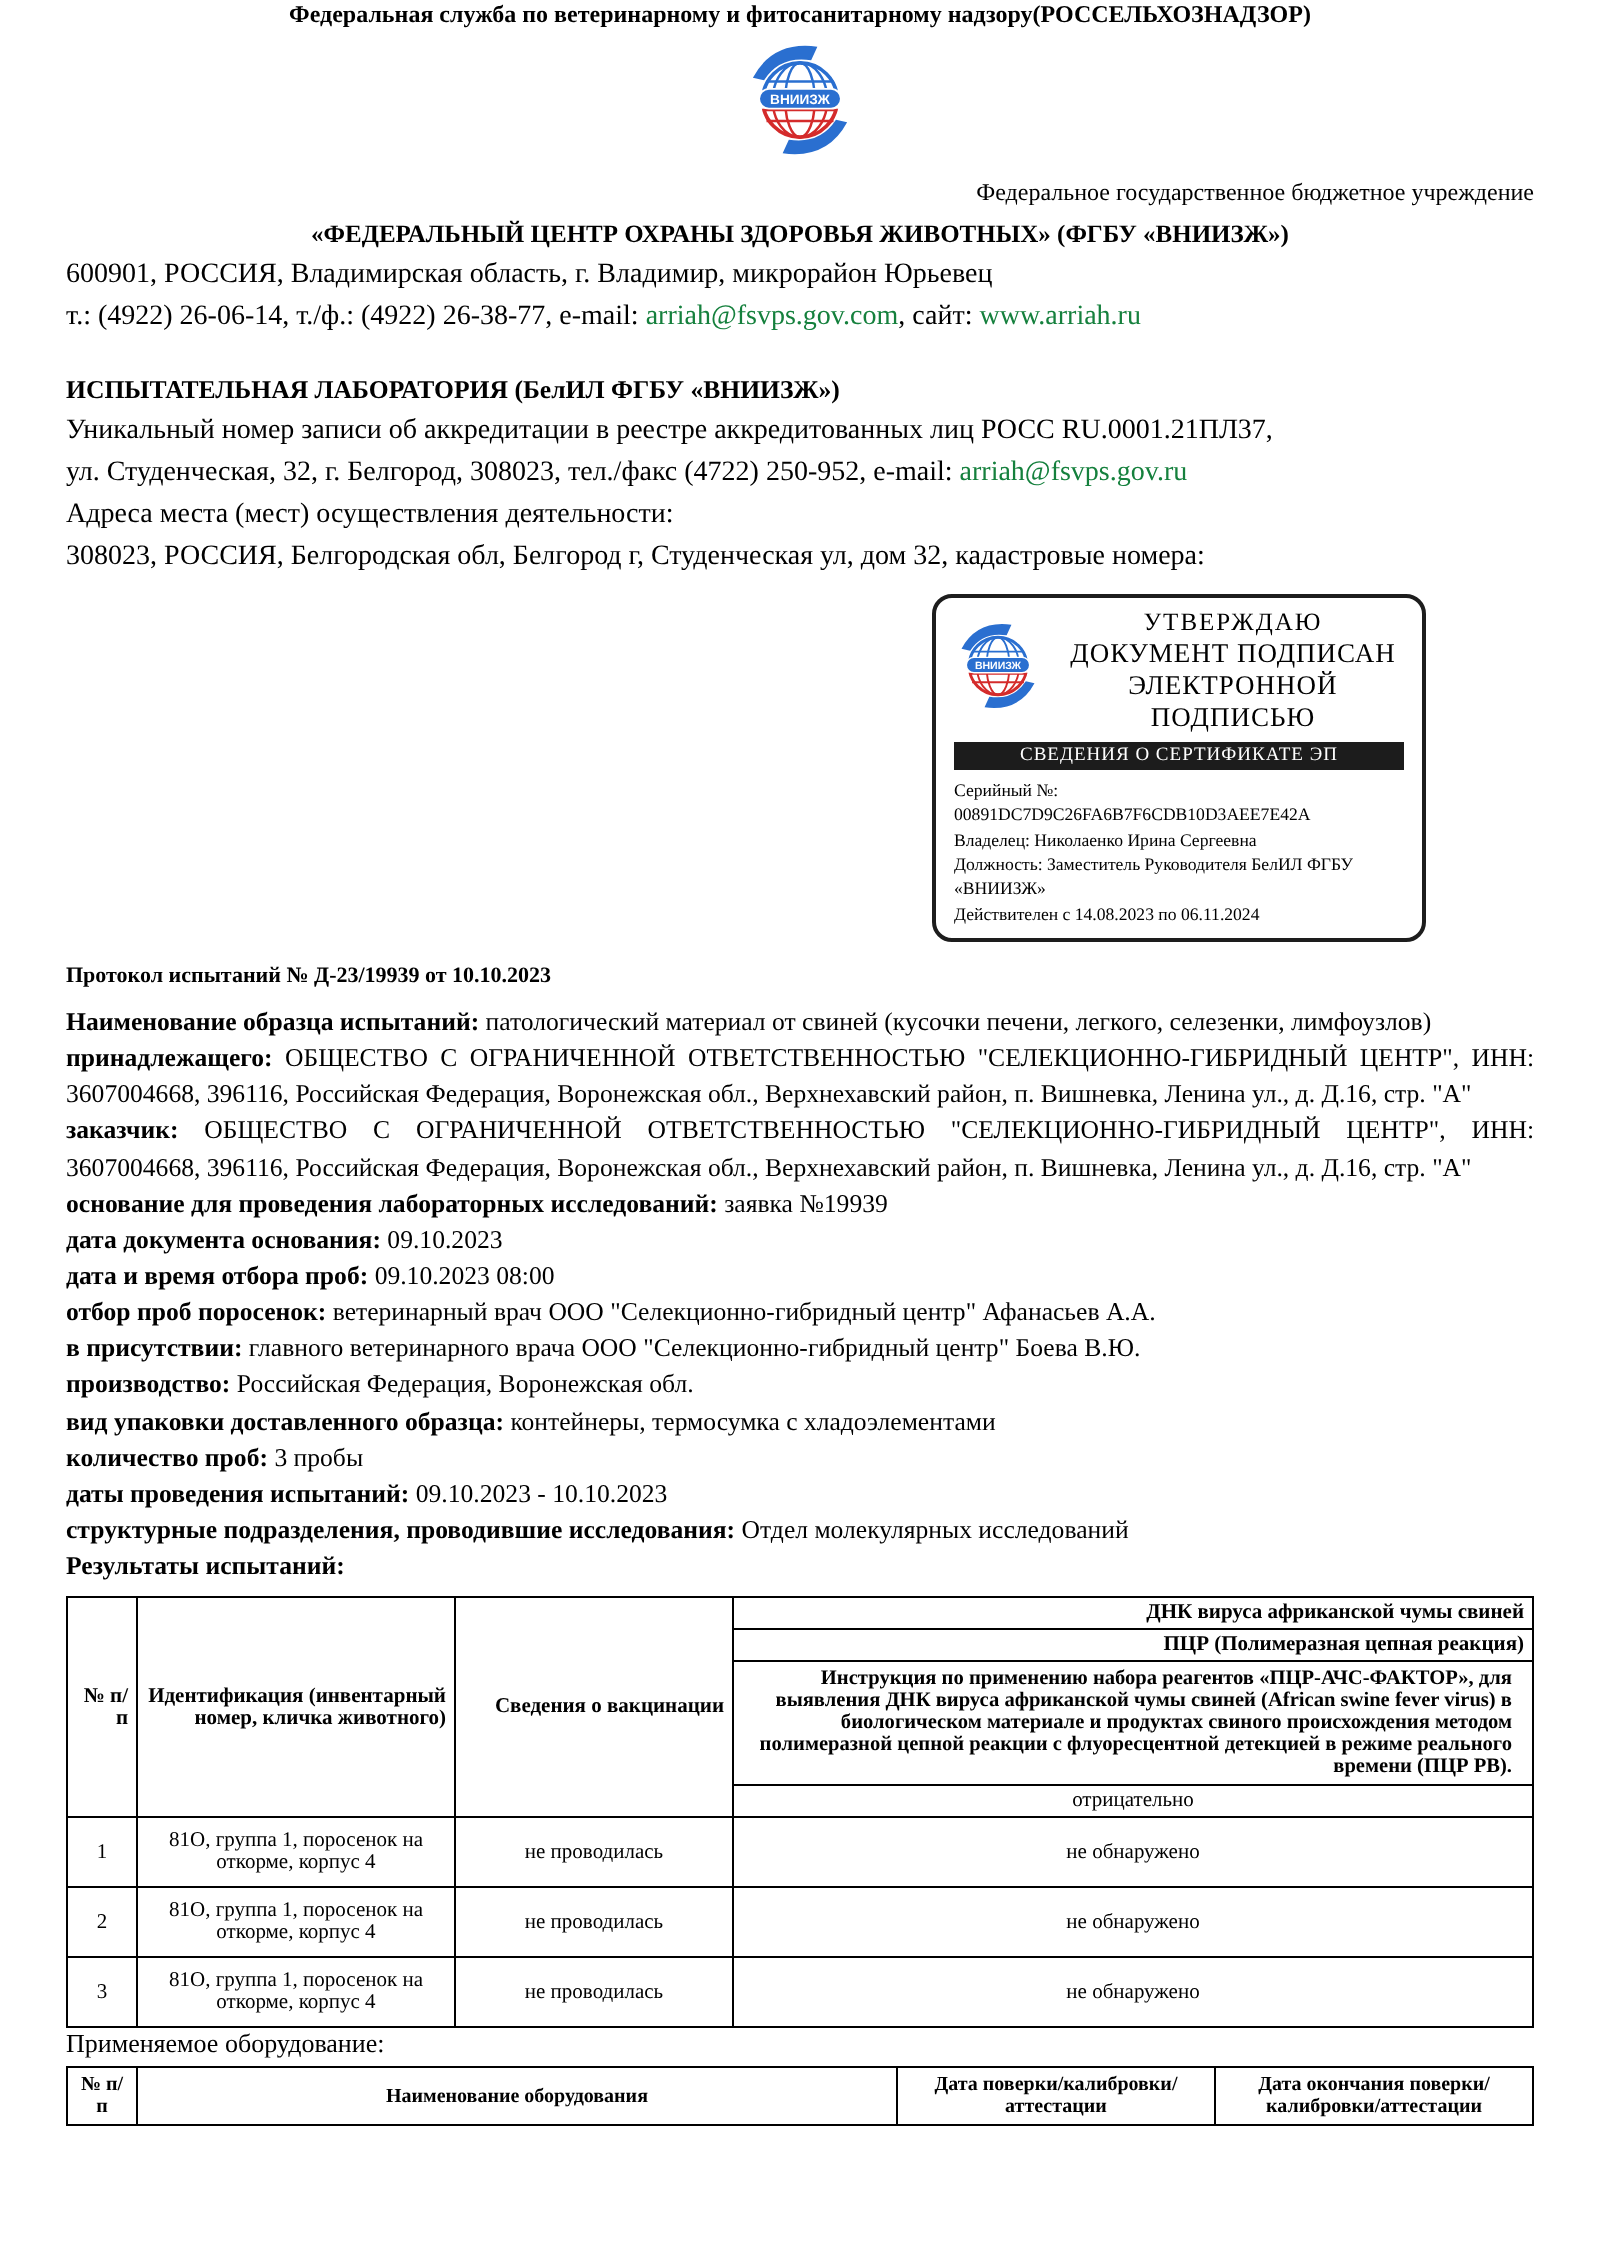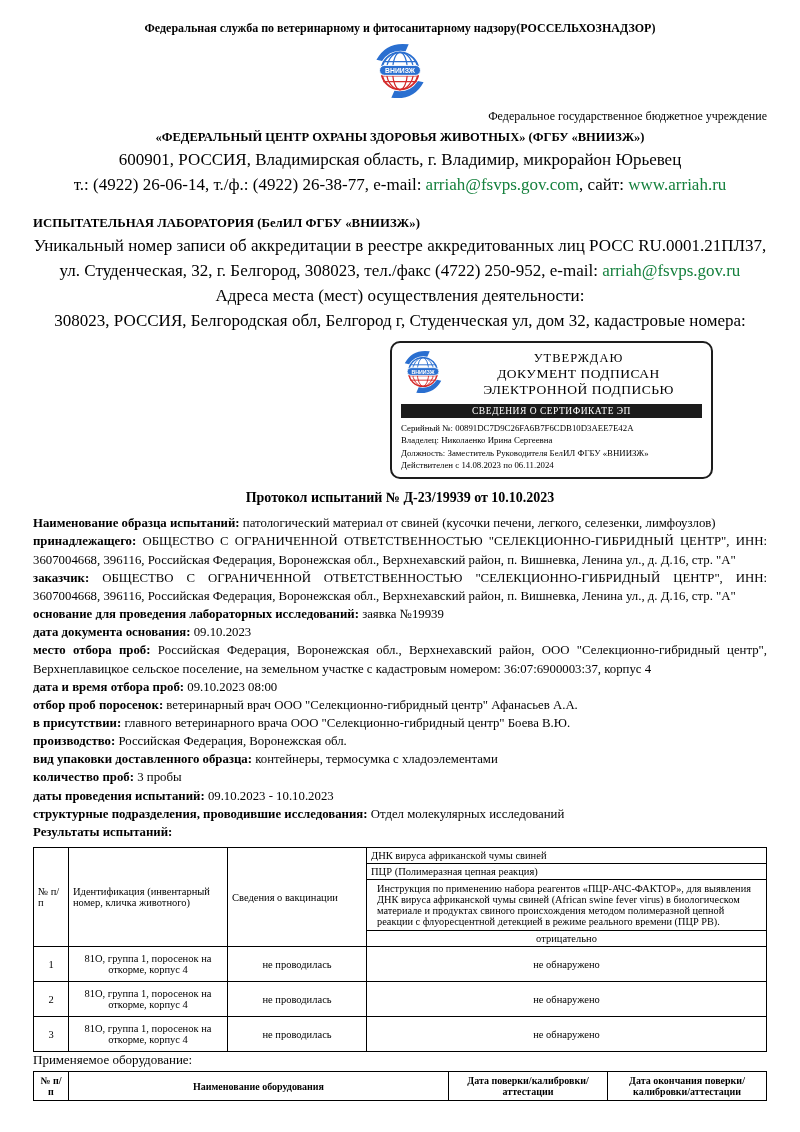--- a/index.html
+++ b/index.html
@@ -1,48 +1,48 @@
 <!DOCTYPE html>
 <html><head>
 <meta charset="utf-8">
 <style>
   html,body{margin:0;padding:0;}
   body{
     width:800px;height:1132px;overflow:hidden;background:#ffffff;
     font-family:"Liberation Serif","DejaVu Serif",serif;color:#000;
   }
   .page{padding:0 33px;}
-  .hdr-agency{font-size:12px;font-weight:bold;text-align:center;padding-top:21px;}
+  .hdr-agency{font-size:12px;font-weight:bold;text-align:center;}
   .logo-wrap{display:flex;justify-content:center;margin-top:4px;}
   .hdr-orgtype{font-size:12px;font-weight:normal;text-align:right;margin-top:3px;}
   .hdr-orgname{font-size:12.5px;font-weight:bold;text-align:center;margin-top:6px;}
-  .hdr-line{font-size:17px;text-align:center;margin-top:5px;}
+  .hdr-line{font-size:14px;margin-top:5px;}
   .link{color:#15803d;cursor:pointer;}
   .lab-name{font-size:12.8px;font-weight:bold;text-align:left;margin-top:21px;}
   .stamp{
-    width:323px;margin:10px 54px 0 auto;border:2px solid #1d1d1d;border-radius:10px;
+    width:247px;margin:10px 54px 0 auto;border:2px solid #1d1d1d;border-radius:10px;
     padding:5px 7px 6px 7px;box-sizing:border-box;background:#fff;
   }
   .stamp-top{display:flex;align-items:center;gap:6px;}
   .stamp-logo{width:48px;flex:0 0 48px;}
   .stamp-titles{flex:1;text-align:center;}
   .stamp-approve{font-size:12.5px;letter-spacing:1px;}
   .stamp-signed{font-size:13.5px;letter-spacing:.5px;}
   .stamp-bar{background:#1c1c1c;color:#fff;font-size:9.5px;text-align:center;
     padding:2px 0;margin:4px 2px 4px 2px;letter-spacing:.5px;}
   .stamp-info{font-size:8.8px;line-height:1.4;padding:0 2px;}
-  .doc-title{font-size:14px;font-weight:bold;text-align:center;margin-top:11px;}
+  .doc-title{font-size:11px;font-weight:bold;margin-top:11px;}
   .fields{margin-top:8px;}
   .fields p{margin:0;font-size:12.8px;line-height:1.42;text-align:justify;}
   .results-heading{font-size:12.8px;font-weight:bold;margin-top:0;}
   table{border-collapse:collapse;width:100%;}
   table,td,th{border:1px solid #000;}
   th,td{padding:2px 4px;vertical-align:middle;}
   .res-table{margin-top:6px;font-size:10.5px;}
-  .res-table th{font-weight:normal;text-align:left;}
+  .res-table th{font-weight:bold;text-align:right;}
   .res-table td{text-align:center;}
   .col-num{width:26px;}
   .col-id{width:150px;}
   .col-vacc{width:130px;}
   .res-instruction{font-weight:bold;font-size:10.3px;padding:3px 10px;}
   .res-norm{font-weight:normal;}
   .res-data td{height:30px;}
   .equip-heading{font-size:13px;margin-top:0;}
   .equip-table{margin-top:3px;font-size:10px;}
   .equip-table th{font-weight:bold;text-align:center;padding:3px 4px;}
@@ -133,21 +133,20 @@
   </div>
 
   <div class="doc-title">Протокол испытаний № Д-23/19939 от 10.10.2023</div>
 
   <div class="fields">
     <p><b>Наименование образца испытаний:</b> <span>патологический материал от свиней (кусочки печени, легкого, селезенки, лимфоузлов)</span></p>
     <p><b>принадлежащего:</b> <span>ОБЩЕСТВО С ОГРАНИЧЕННОЙ ОТВЕТСТВЕННОСТЬЮ "СЕЛЕКЦИОННО-ГИБРИДНЫЙ ЦЕНТР", ИНН: 3607004668, 396116, Российская Федерация, Воронежская обл., Верхнехавский район, п. Вишневка, Ленина ул., д. Д.16, стр. "А"</span></p>
     <p><b>заказчик:</b> <span>ОБЩЕСТВО С ОГРАНИЧЕННОЙ ОТВЕТСТВЕННОСТЬЮ "СЕЛЕКЦИОННО-ГИБРИДНЫЙ ЦЕНТР", ИНН: 3607004668, 396116, Российская Федерация, Воронежская обл., Верхнехавский район, п. Вишневка, Ленина ул., д. Д.16, стр. "А"</span></p>
     <p><b>основание для проведения лабораторных исследований:</b> <span>заявка №19939</span></p>
     <p><b>дата документа основания:</b> <span>09.10.2023</span></p>
-    <p><b>место отбора проб:</b> <span>Российская Федерация, Воронежская обл., Верхнехавский район, ООО "Селекционно-гибридный центр", Верхнеплавицкое сельское поселение, на земельном участке с кадастровым номером: 36:07:6900003:37, корпус 4</span></p>
     <p><b>дата и время отбора проб:</b> <span>09.10.2023 08:00</span></p>
     <p><b>отбор проб поросенок:</b> <span>ветеринарный врач ООО "Селекционно-гибридный центр" Афанасьев А.А.</span></p>
     <p><b>в присутствии:</b> <span>главного ветеринарного врача ООО "Селекционно-гибридный центр" Боева В.Ю.</span></p>
     <p><b>производство:</b> <span>Российская Федерация, Воронежская обл.</span></p>
     <p><b>вид упаковки доставленного образца:</b> <span>контейнеры, термосумка с хладоэлементами</span></p>
     <p><b>количество проб:</b> <span>3 пробы</span></p>
     <p><b>даты проведения испытаний:</b> <span>09.10.2023 - 10.10.2023</span></p>
     <p><b>структурные подразделения, проводившие исследования:</b> <span>Отдел молекулярных исследований</span></p>
     <p class="results-heading">Результаты испытаний:</p>
   </div>

